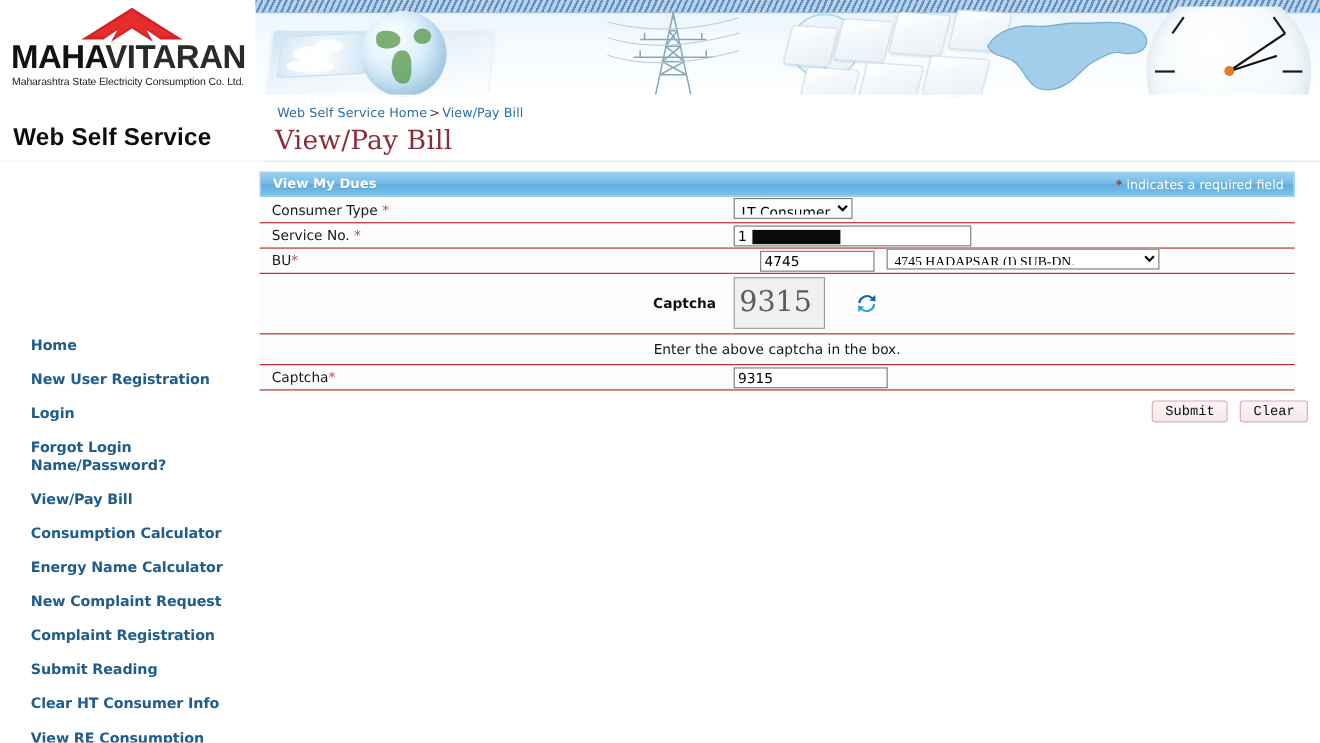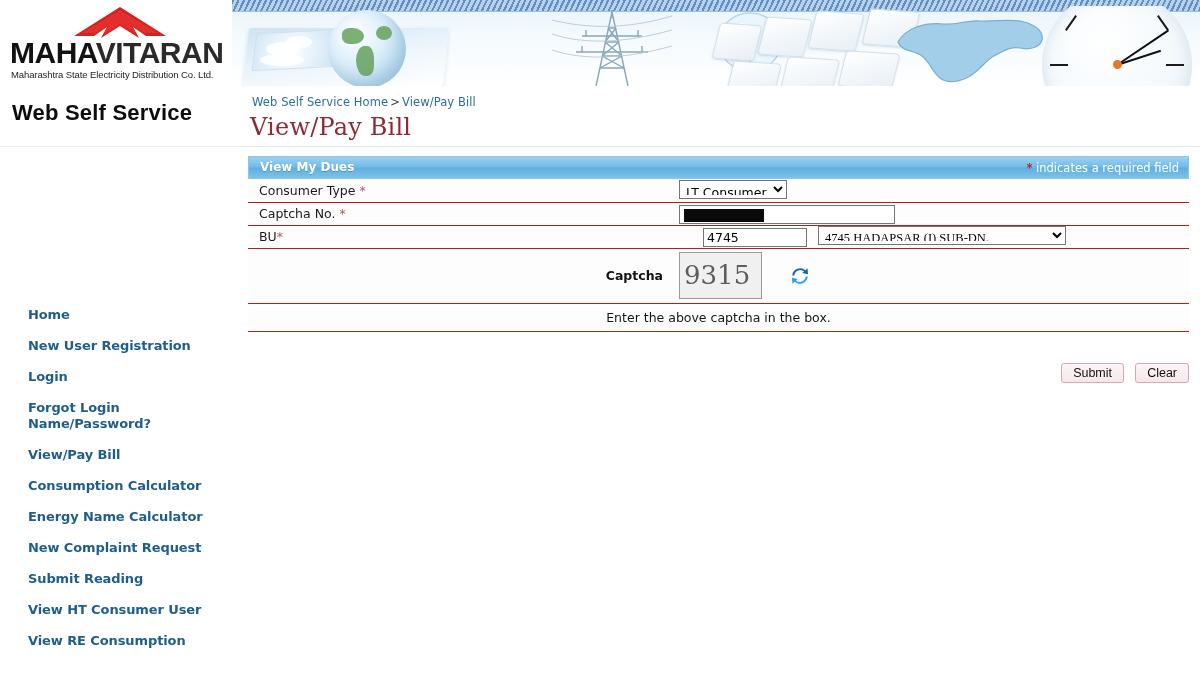--- a/index.html
+++ b/index.html
@@ -48,21 +48,21 @@
   .map-mh{position:absolute;left:660px;top:8px;width:160px;height:80px;}
   .clock{position:absolute;left:800px;top:6px;width:170px;height:84px;overflow:hidden;}
   .clock-face{position:absolute;left:10px;top:-16px;width:150px;height:150px;border-radius:50%;
     background:radial-gradient(circle at 40% 35%,#ffffff 0%,#f4f9fc 55%,#e4eef5 100%);
     box-shadow:inset 0 0 16px rgba(150,180,205,.35);}
   .tick{position:absolute;background:#1b1b1b;height:2px;width:18px;}
   .hand{position:absolute;background:#111;transform-origin:left center;}
   .pivot{position:absolute;width:9px;height:9px;border-radius:50%;background:#e07b26;}
 
   
-  .wss-title{position:absolute;left:12px;top:100px;width:220px;
+  .wss-title{position:absolute;left:12px;top:112px;width:220px;
     font-family:"Liberation Sans",sans-serif;font-weight:bold;font-size:22px;color:#0d0d0d;letter-spacing:.2px;}
 
   .crumb{position:absolute;left:252px;top:95px;font-size:11.5px;color:#2c6da3;letter-spacing:.1px;}
   .crumb a{color:#2c6da3;text-decoration:none;}
   .crumb .sep{color:#444;margin:0 2px;}
   .pagetitle{position:absolute;left:250px;top:113px;
     font-family:"DejaVu Serif","Liberation Serif",serif;font-size:24px;color:#8b2b3a;letter-spacing:.2px;}
   .hrule{position:absolute;left:240px;top:146px;width:960px;height:1px;background:#dfe6ec;}
   .hrule2{position:absolute;left:0;top:146px;width:240px;height:1px;background:#e8eef3;}
 
@@ -71,21 +71,21 @@
   .sb-left-edge{position:absolute;left:0;top:147px;width:9px;height:528px;
     background:linear-gradient(90deg,#ffffff 0%,#eef5fa 55%,#dce9f3 100%);}
   .sb-inner-line{position:absolute;left:9px;top:147px;width:1px;height:528px;background:#e3ecf3;}
   .sb-right-line{position:absolute;left:238px;top:147px;width:1px;height:528px;background:#e7edf2;}
   .sb-topline{position:absolute;left:9px;top:150px;width:230px;height:1px;background:#e9f0f6;}
   .sb-list{position:absolute;left:28px;top:160px;width:205px;}
   .sb-item{display:block;font-family:"DejaVu Sans",sans-serif;font-weight:bold;font-size:13px;
     line-height:16px;color:#1f5d8c;margin-bottom:15px;cursor:pointer;letter-spacing:-.1px;}
 
   
-  .panel{position:absolute;left:248px;top:156px;width:941px;}
+  .panel{position:absolute;left:236px;top:156px;width:941px;}
   .panel-head{position:relative;height:23px;
     background:linear-gradient(180deg,#9bd1f0 0%,#72bbe7 48%,#60aede 52%,#7cc2ea 100%);
     border:1px solid #8ec6e8;box-sizing:border-box;}
   .panel-head .ph-title{position:absolute;left:11px;top:3px;font-size:12px;font-weight:bold;color:#ffffff;
     text-shadow:0 1px 0 rgba(60,110,150,.45);}
   .panel-head .ph-req{position:absolute;right:9px;top:4px;font-size:11.5px;color:#ffffff;}
   .panel-head .ph-req .ast{color:#b03030;font-weight:bold;}
 
   .ftable{width:941px;border-collapse:collapse;table-layout:fixed;}
   .ftable td{border-bottom:1px solid #b91c1c;padding:0;vertical-align:middle;background:#fdfdfd;}
@@ -110,21 +110,21 @@
   .cap-box{display:inline-block;vertical-align:middle;width:81px;height:45px;border:1px solid #9a9a9a;background:#f0f0f0;
     position:relative;overflow:hidden;}
   .cap-text{position:absolute;left:4px;top:7px;font-family:"DejaVu Serif","Liberation Serif",serif;
     font-size:26px;color:#5d5d5d;letter-spacing:0px;}
   .cap-refresh{display:inline-block;vertical-align:middle;margin-left:21px;width:24px;height:24px;cursor:pointer;}
 
   .note-row td{height:27px;text-align:center;font-size:12.5px;color:#151515;}
   .cap-in{width:140px;}
 
   .btnbar{position:absolute;left:248px;width:941px;text-align:right;padding-top:8px;}
-  .btn{display:inline-block;font-family:Liberation Sans, sans-serif;font-size:12.5px;color:#111;
+  .btn{display:inline-block;font-family:Liberation Mono, monospace;font-size:12.5px;color:#111;
     background:linear-gradient(180deg,#fdf6f7 0%,#f4e7ea 100%);
     border:1px solid #d8a7b0;border-radius:3px;padding:2px 11px;margin-left:6px;cursor:pointer;}
 </style>
 </head>
 <body>
 
 <div class="page">
 
   <div class="header">
 
@@ -132,21 +132,21 @@
       <div class="logo-wrap">
         <div class="logo-bolt">
           <svg width="224" height="34" viewBox="0 0 224 34">
             <polygon points="112,1 158,30 138,30 125,21 131,32 112,20 93,32 99,21 86,30 66,30" fill="#d42027"></polygon>
             <polygon points="112,4 150,27 136,27 124,19 128,28 112,18 96,28 100,19 88,27 74,27" fill="#ee3b2f" opacity="0.55"></polygon>
           </svg>
         </div>
         <div class="logo-text">
           <span class="maha">MAHA</span><span class="vitaran">VITARAN</span>
         </div>
-        <div class="logo-sub">Maharashtra State Electricity Distribution Co. Ltd.</div>
+        <div class="logo-sub">Maharashtra State Electricity Consumption Co. Ltd.</div>
       </div>
     </div>
 
     <div class="banner">
       <div class="banner-stripes"></div>
 
       <div class="laptop"></div>
       <div class="laptop-screen"></div>
       <div class="cloud" style="left:34px;top:42px;width:34px;height:14px;"></div>
       <div class="cloud" style="left:54px;top:36px;width:26px;height:12px;"></div>
@@ -235,22 +235,23 @@
   <div class="sidebar">
     <div class="sb-list">
       <a class="sb-item"><span>Home</span></a>
       <a class="sb-item"><span>New User Registration</span></a>
       <a class="sb-item"><span>Login</span></a>
       <a class="sb-item"><span>Forgot Login Name/Password?</span></a>
       <a class="sb-item"><span>View/Pay Bill</span></a>
       <a class="sb-item"><span>Consumption Calculator</span></a>
       <a class="sb-item"><span>Energy Name Calculator</span></a>
       <a class="sb-item"><span>New Complaint Request</span></a>
+      <a class="sb-item"><span>Complaint Registration</span></a>
       <a class="sb-item"><span>Submit Reading</span></a>
-      <a class="sb-item"><span>View HT Consumer User</span></a>
+      <a class="sb-item"><span>Clear HT Consumer Info</span></a>
       <a class="sb-item"><span>View RE Consumption</span></a>
 
     </div>
   </div>
 
   <div class="panel">
 
     <div class="panel-head">
       <span class="ph-title">View My Dues</span>
       <span class="ph-req"><span class="ast">*</span><span> indicates a required field</span></span>
@@ -261,21 +262,21 @@
           <tr class="row-h">
         <td class="lab-col"><span>Consumer Type</span> <span class="ast">*</span></td>
         <td class="val-col">
           <select class="inp sel-ct">
             <option>LT Consumer</option>
           </select>
         </td>
       </tr>
 
       <tr class="row-h">
-        <td class="lab-col"><span>Captcha No.</span> <span class="ast">*</span></td>
+        <td class="lab-col"><span>Service No.</span> <span class="ast">*</span></td>
         <td class="val-col">
           <input class="inp in-cons" type="text" value="1" style="">
         </td>
       </tr>
 
       <tr class="row-h">
         <td class="lab-col"><span>BU</span><span class="ast">*</span></td>
         <td class="val-col">
           <input class="inp in-bu" type="text" value="4745" style="">
           <select class="inp sel-bu" style="margin-left:6px;font-family:Liberation Serif, serif;">
@@ -296,20 +297,26 @@
               <path d="M19.8 12.6 A8 8 0 0 1 6.6 17.7 L4.4 19.8 L4.0 13.8 L9.8 15.0 L7.8 16.4 A6 6 0 0 0 17.7 12.4 Z" fill="#2f9ede"></path>
             </svg>
           </span>
         </td>
       </tr>
 
       <tr class="note-row">
         <td colspan="2"><span>Enter the above captcha in the box.</span></td>
       </tr>
 
+      <tr class="row-h">
+        <td class="lab-col"><span>Captcha</span><span class="ast">*</span></td>
+        <td class="val-col">
+          <input class="inp cap-in" type="text" value="9315" style="">
+        </td>
+      </tr>
     </tbody>
       </table>
   </div>
 
   <div class="redact"></div>
 
   <div class="btnbar" style="top:354px;">
     <span class="btn">Submit</span>
     <span class="btn">Clear</span>
   </div>

